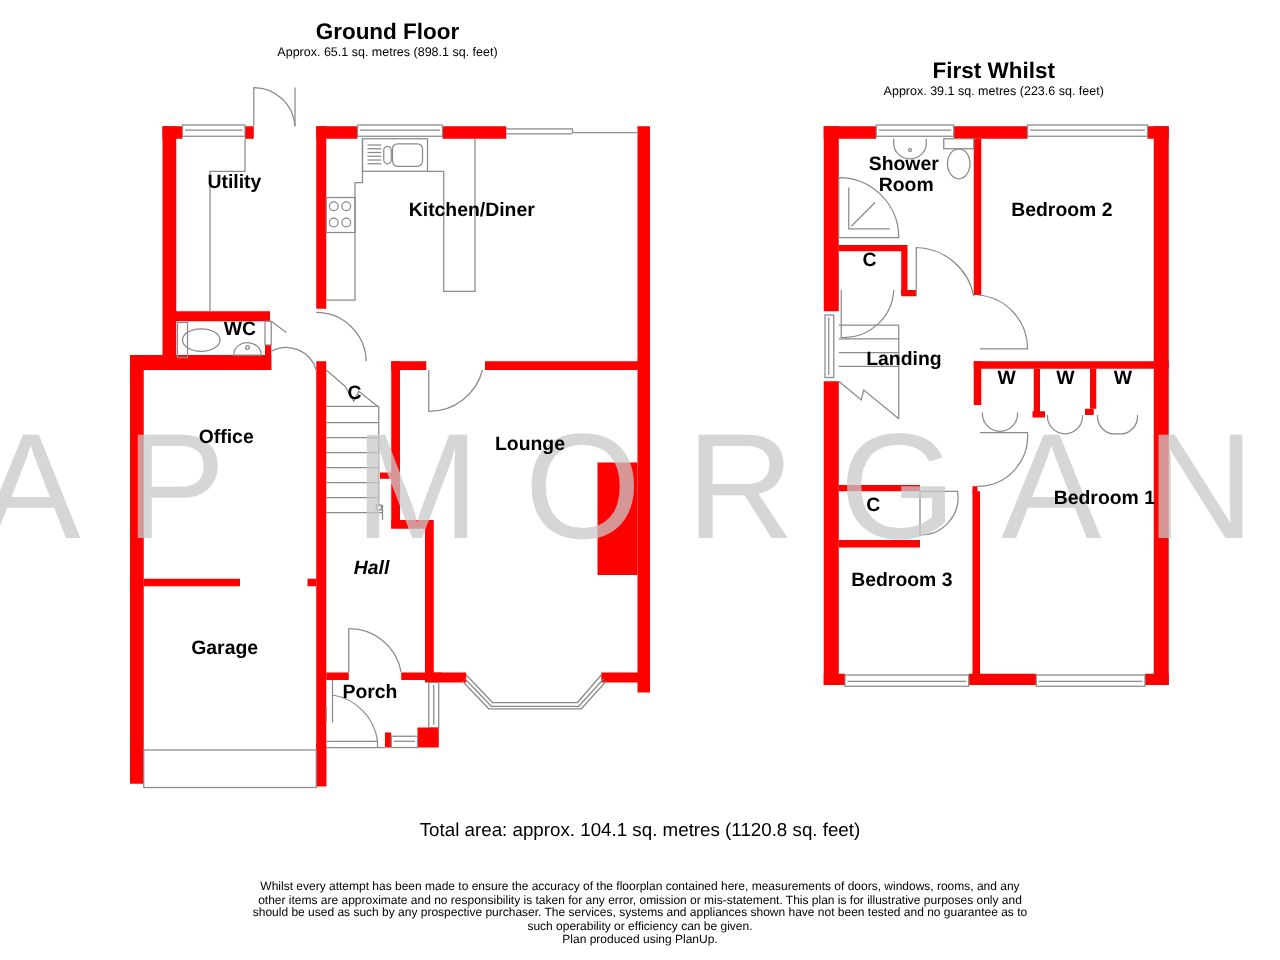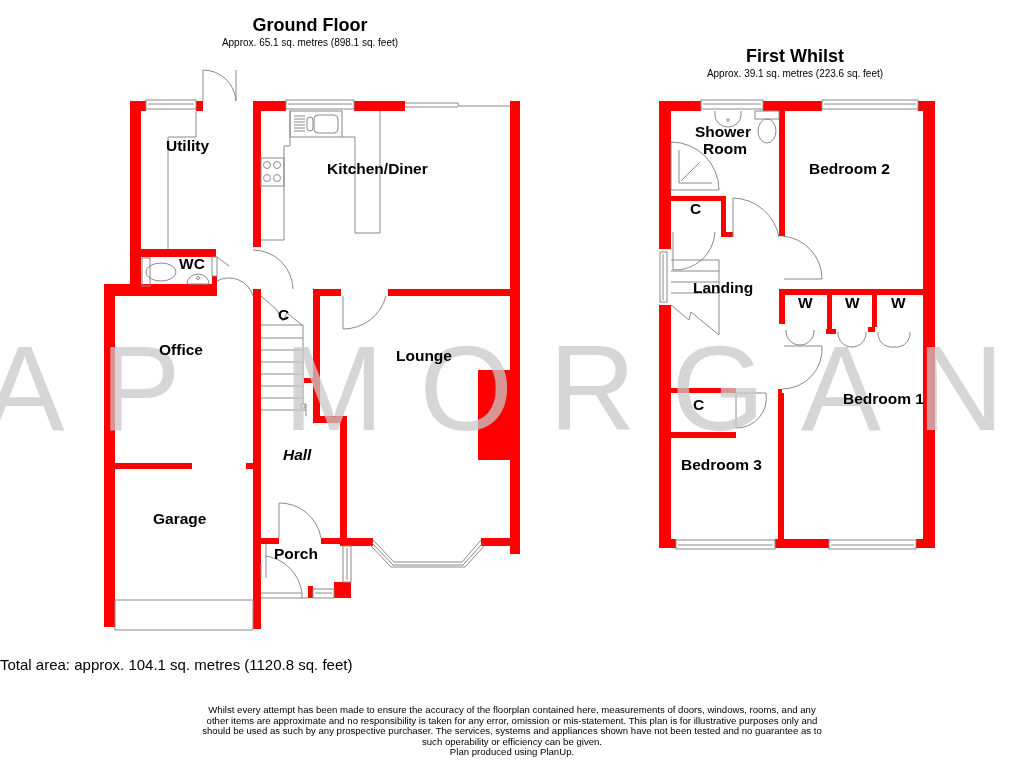--- a/index.html
+++ b/index.html
@@ -1,21 +1,21 @@
 <!DOCTYPE html>
 <html><head>
 <meta charset="utf-8">
 <style>
   html, body { margin:0; padding:0; background:#ffffff; }
   body { width:1024px; height:768px; position:relative; overflow:hidden; font-family:"Liberation Sans", sans-serif; color:#000; }
   .floor-title { position:absolute; font-weight:bold; font-size:18px; text-align:center; }
   .floor-sub { position:absolute; font-size:10px; text-align:center; }
   .room-label { position:absolute; font-weight:bold; font-size:15.5px; text-align:center; line-height:17px; white-space:nowrap; }
   #plan { position:absolute; left:0; top:0; }
-  .total { position:absolute; left:0; width:1024px; top:656px; font-size:15px; }
+  .total { position:absolute; left:0; width:1024px; top:656px; text-align:center; font-size:15px; }
   .disclaimer { position:absolute; left:185px; width:654px; top:705px; text-align:center; font-size:9.6px; line-height:10.6px; }
   .watermark { position:absolute; left:0; top:0; width:1024px; height:768px; pointer-events:none; }
 </style>
 </head>
 <body>
 
 <svg id="plan" width="1024" height="768" viewBox="0 0 1024 768">
   <g>
 
     <g fill="#ff0000">

